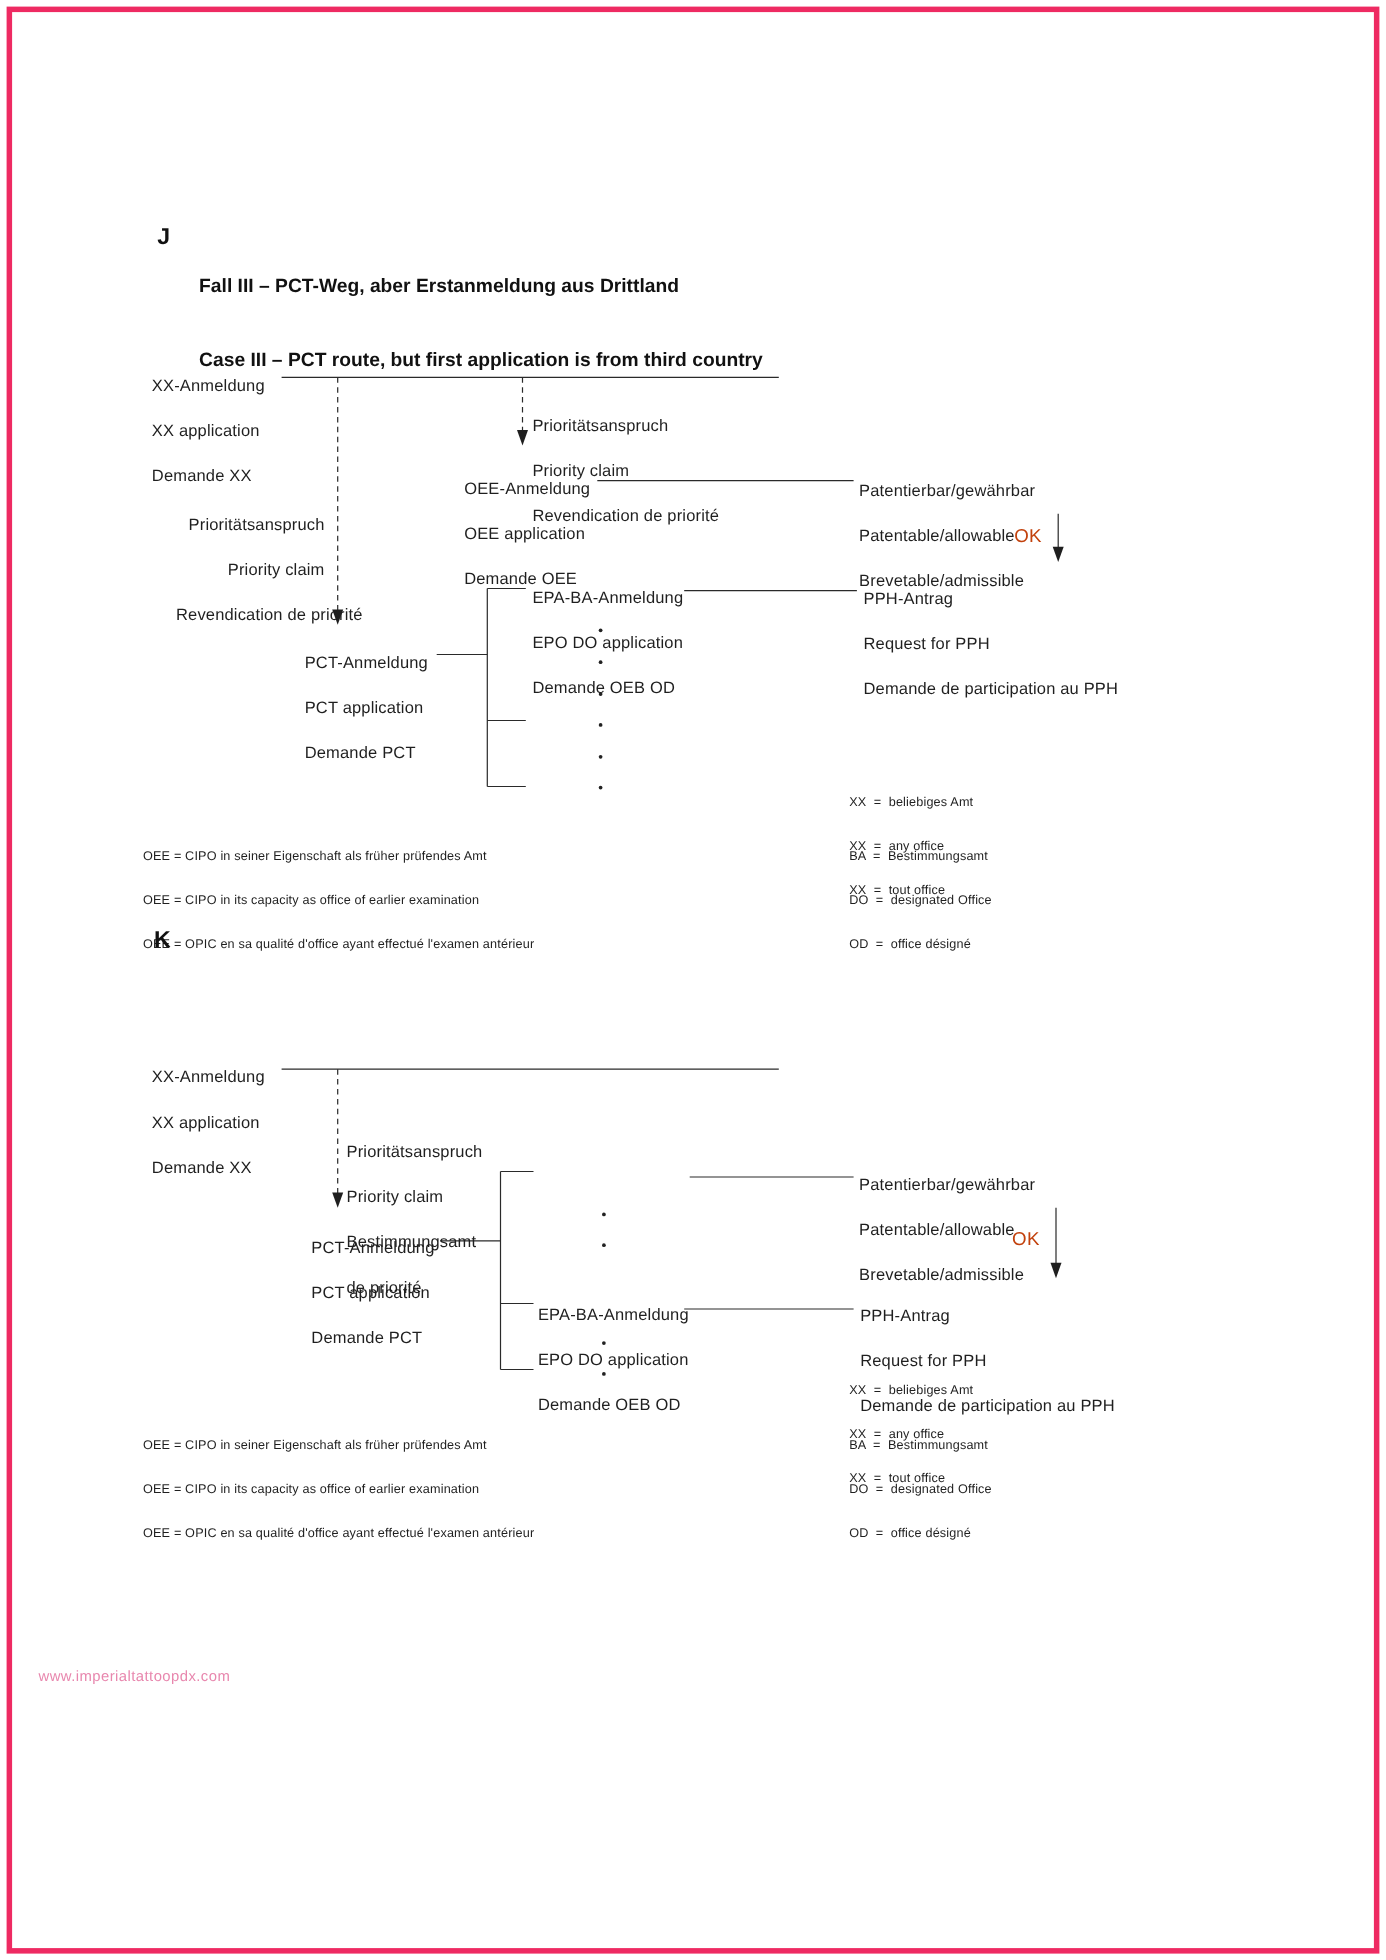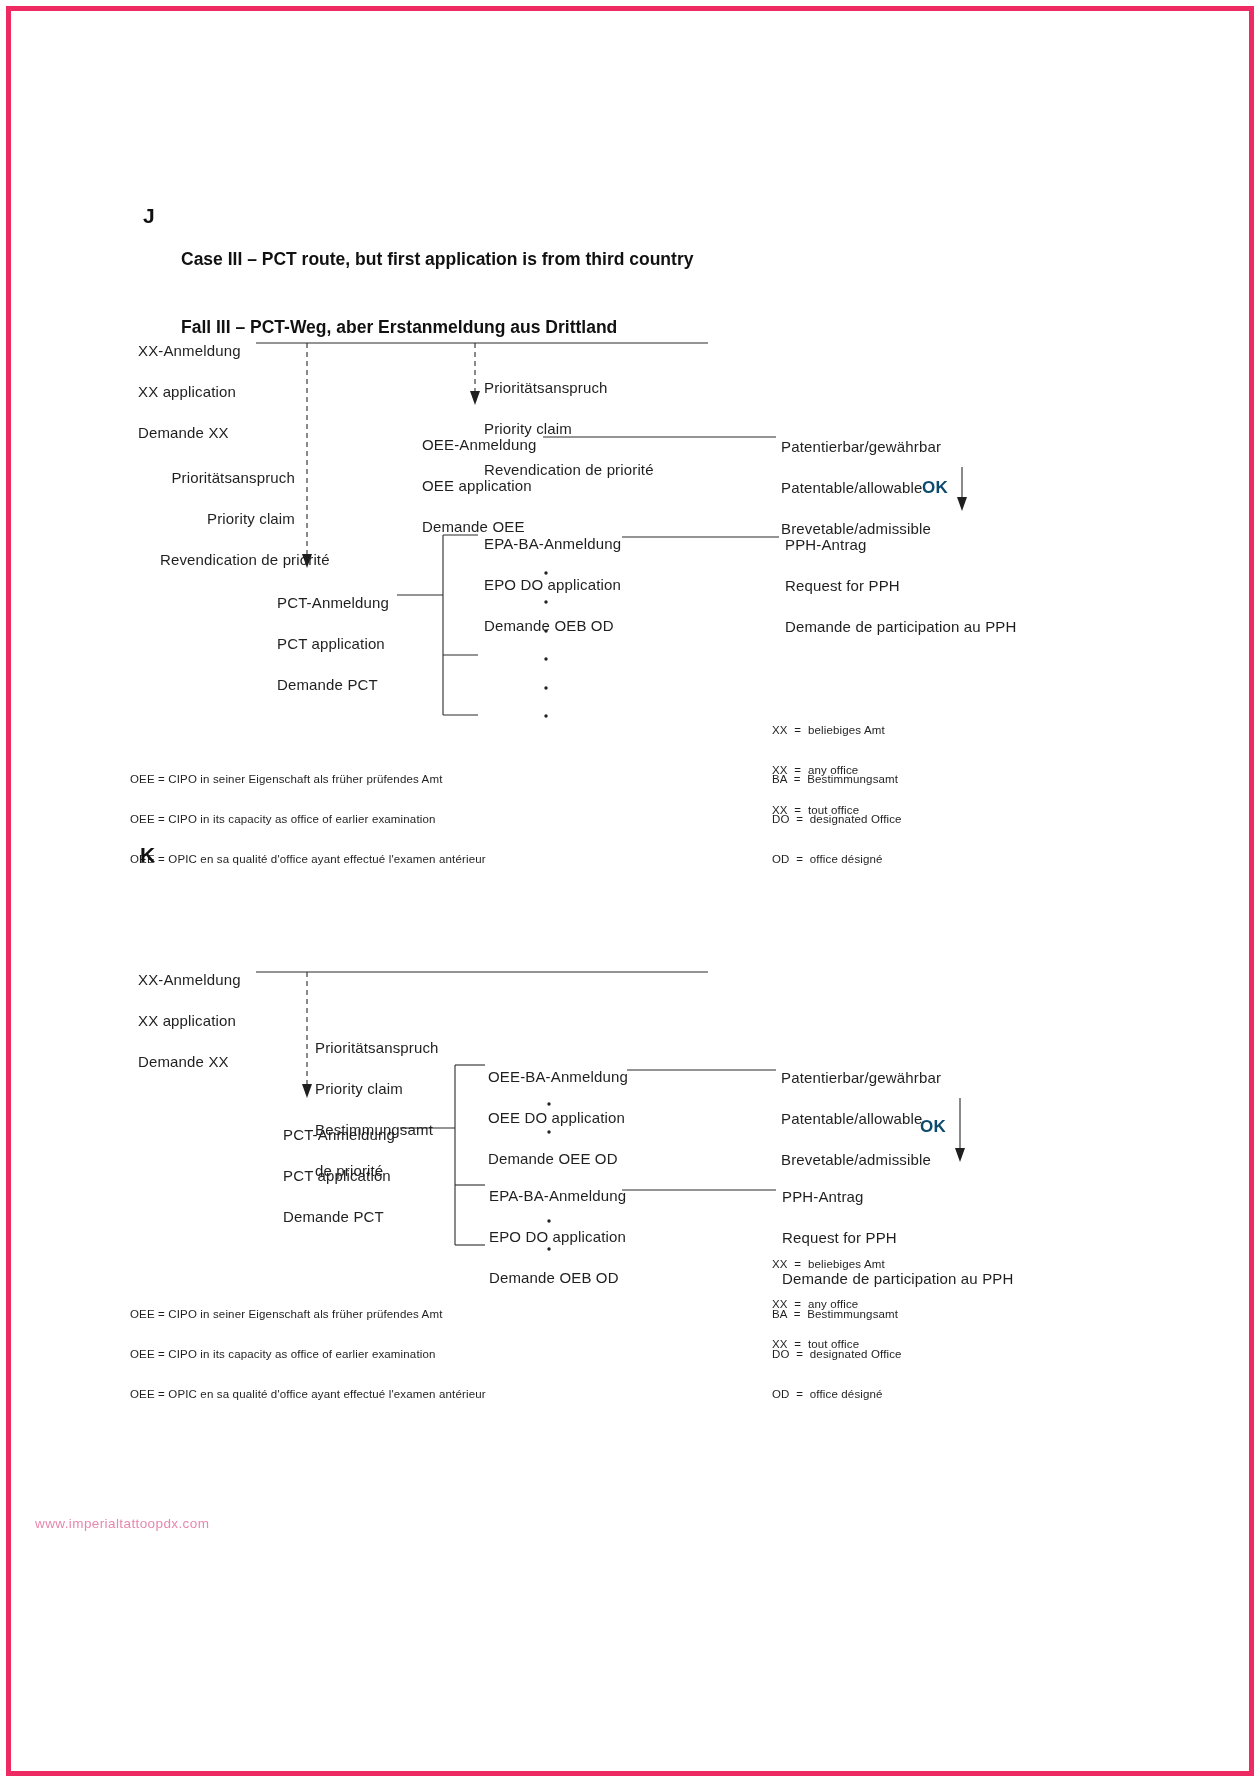--- a/index.html
+++ b/index.html
@@ -13,21 +13,21 @@
   .frame{position:absolute;inset:6px;border:5px solid var(--accent);pointer-events:none;}
   svg.overlay{position:absolute;left:0;top:0;}
   .ln{stroke:#2a2a2a;stroke-width:1.1;fill:none;}
   .dashed{stroke-dasharray:5 4;}
   .ah{fill:#1f1f1f;stroke:none;}
   .dot{fill:#222;}
   .tb{position:absolute;font-size:15px;line-height:13.6px;letter-spacing:0.15px;white-space:pre;color:var(--ink);}
   .tb.right{text-align:right;}
   .section-label{position:absolute;font-weight:bold;font-size:21px;color:#111;}
   .title{position:absolute;font-weight:bold;font-size:17.5px;line-height:22.5px;color:#111;white-space:pre;}
-  .ok{position:absolute;font-weight:bold;font-size:17px;color:#0c4a6e;letter-spacing:0.3px;}
+  .ok{position:absolute;font-weight:normal;font-size:17px;color:#c2410c;letter-spacing:0.3px;}
   .legend{position:absolute;font-size:11.5px;line-height:13.4px;letter-spacing:0.15px;white-space:pre;color:var(--ink);}
   .watermark{position:absolute;font-size:13.5px;letter-spacing:0.4px;color:var(--watermark-color);}
 </style>
 </head>
 <body>
 
 <div class="page">
   <div class="frame"></div>
 
   <svg class="overlay" width="1260" height="1782" viewBox="0 0 1260 1782">
@@ -80,22 +80,22 @@
     <g>
       <circle cx="549" cy="1104" r="1.7" class="dot"></circle>
       <circle cx="549" cy="1132" r="1.7" class="dot"></circle>
       <circle cx="549" cy="1221" r="1.7" class="dot"></circle>
       <circle cx="549" cy="1249" r="1.7" class="dot"></circle>
     </g>
   </svg>
 
   <div class="section-label" style="left:143px;top:204px;">J</div>
   <div class="title" style="left:181px;top:203px;">
+    <div>Fall III – PCT-Weg, aber Erstanmeldung aus Drittland</div>
     <div>Case III – PCT route, but first application is from third country</div>
-    <div>Fall III – PCT-Weg, aber Erstanmeldung aus Drittland</div>
   </div>
 
   <div class="tb" style="left:138px;top:317px;">
     <div>XX-Anmeldung</div>
     <div>XX application</div>
     <div>Demande XX</div>
   </div>
 
   <div class="tb" style="left:484px;top:354px;">
     <div>Prioritätsanspruch</div>
@@ -167,25 +167,20 @@
     <div>Demande XX</div>
   </div>
 
   <div class="tb" style="left:315px;top:1014px;">
     <div>Prioritätsanspruch</div>
     <div>Priority claim</div>
     <div>Bestimmungsamt</div>
     <div>de priorité</div>
   </div>
 
-  <div class="tb" style="left:488px;top:1043px;">
-    <div>OEE-BA-Anmeldung</div>
-    <div>OEE DO application</div>
-    <div>Demande OEE OD</div>
-  </div>
 
   <div class="tb" style="left:781px;top:1044px;">
     <div>Patentierbar/gewährbar</div>
     <div>Patentable/allowable</div>
     <div>Brevetable/admissible</div>
   </div>
 
   <div class="ok" style="left:920px;top:1117px;">OK</div>
 
   <div class="tb" style="left:283px;top:1101px;">

